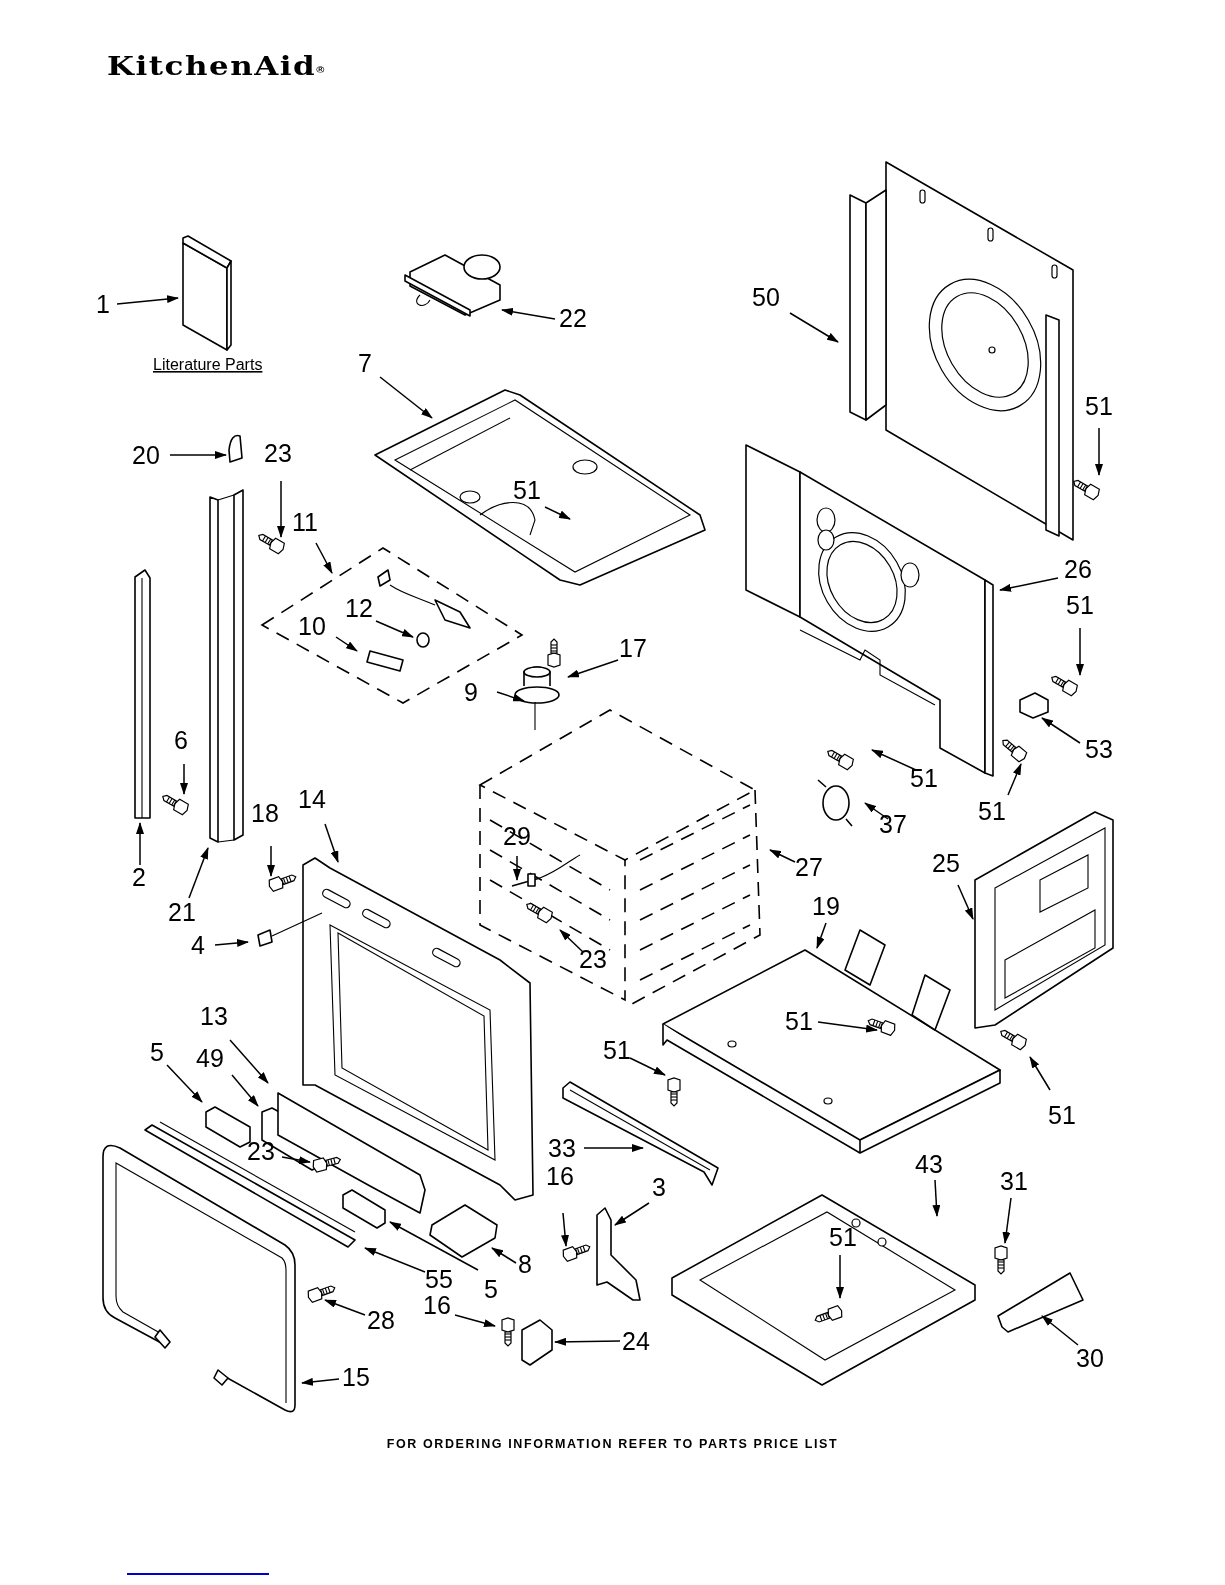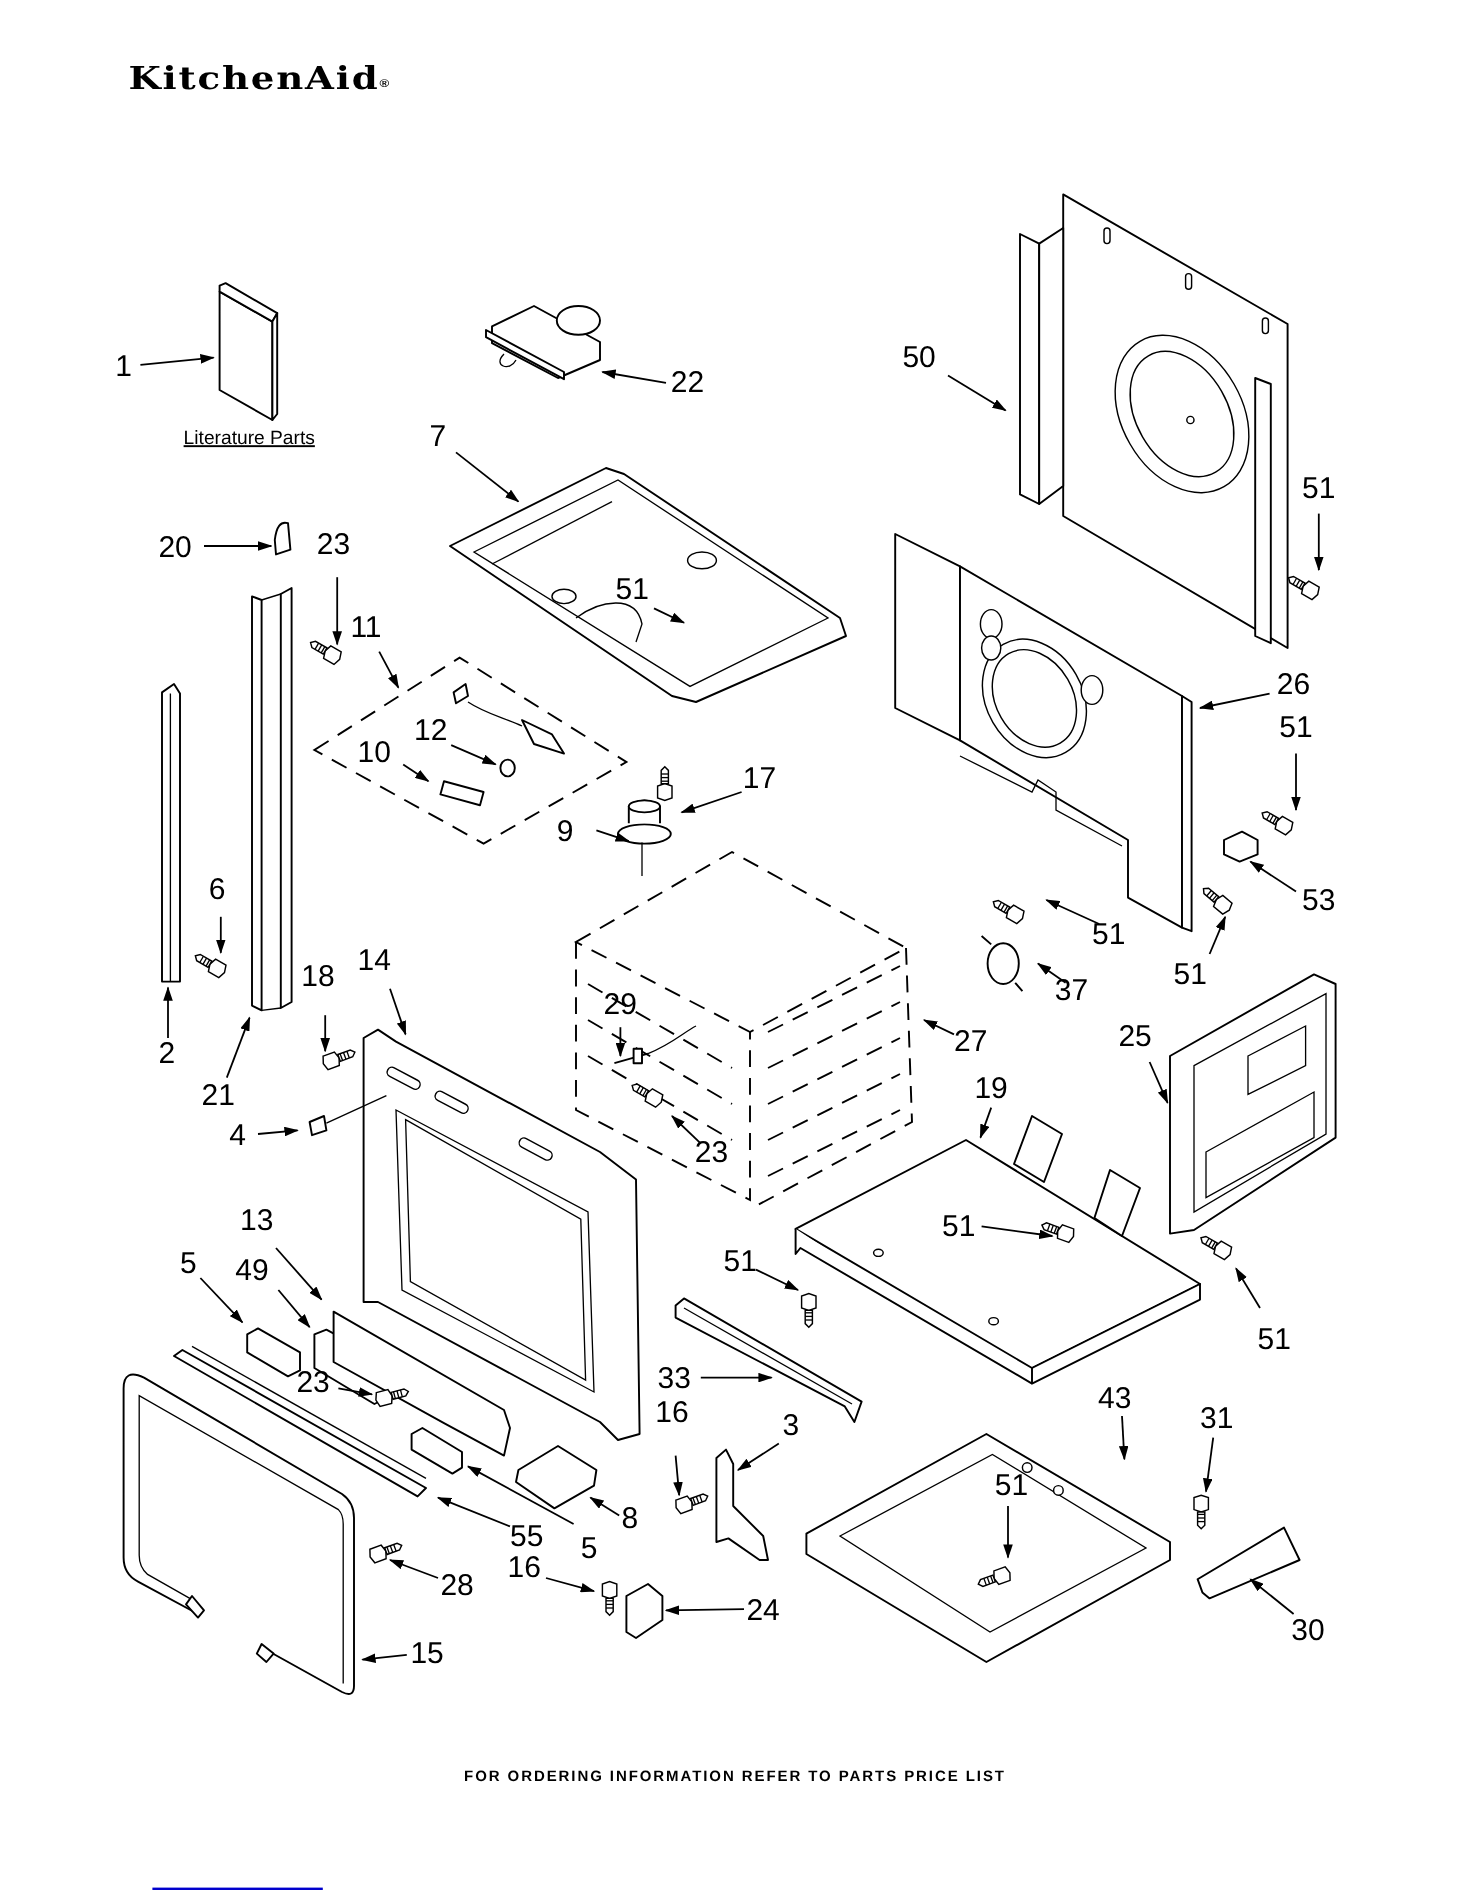--- a/index.html
+++ b/index.html
@@ -2,21 +2,21 @@
 <html><head>
   <meta charset="utf-8">
   <style>
     html, body { margin: 0; padding: 0; background: #ffffff; }
     body { width: 1225px; height: 1585px; position: relative; overflow: hidden; font-family: "Liberation Sans", sans-serif; color: #000; }
     .logo { position: absolute; left: 107px; top: 50px; font-family: "DejaVu Serif", serif; font-weight: 900; font-size: 31px; letter-spacing: 1.5px; transform: scaleY(0.85); transform-origin: left top; }
     .logo .reg { font-size: 11px; font-family: "Liberation Sans", sans-serif; vertical-align: 2px; letter-spacing: 0; }
     #diagram { position: absolute; left: 0; top: 0; }
     .callout { font-family: "Liberation Sans", sans-serif; font-size: 25px; fill: #000; }
     .lit-caption { font-family: "Liberation Sans", sans-serif; font-size: 16px; fill: #000; text-decoration: underline; }
-    .footer { position: absolute; left: 0; width: 1225px; top: 1437px; text-align: center; font-family: "Liberation Sans", sans-serif; font-weight: bold; font-size: 12.5px; letter-spacing: 1.6px; margin-top: 36px; }
+    .footer { position: absolute; left: 0; width: 1225px; top: 1437px; text-align: center; font-family: "Liberation Sans", sans-serif; font-weight: bold; font-size: 12.5px; letter-spacing: 1.6px; }
     .bottom-link { position: absolute; left: 127px; top: 1573px; width: 142px; height: 2px; background: #0000cc; }
     .part { fill: #fff; stroke: #000; stroke-width: 1.6; stroke-linejoin: round; }
     .part-thin { fill: none; stroke: #000; stroke-width: 1.1; }
     .dash { fill: none; stroke: #000; stroke-width: 1.6; stroke-dasharray: 14 9; }
     .leader { stroke: #000; stroke-width: 1.5; fill: none; }
     .hole { fill: #fff; stroke: #000; stroke-width: 1.2; }
   </style>
 </head>
 <body>
 

